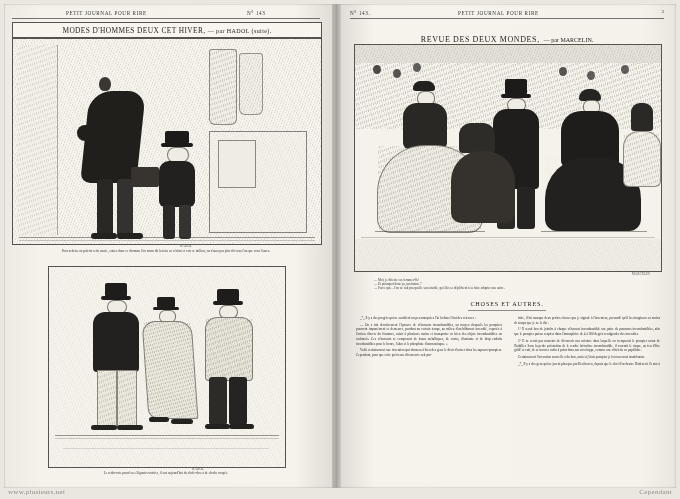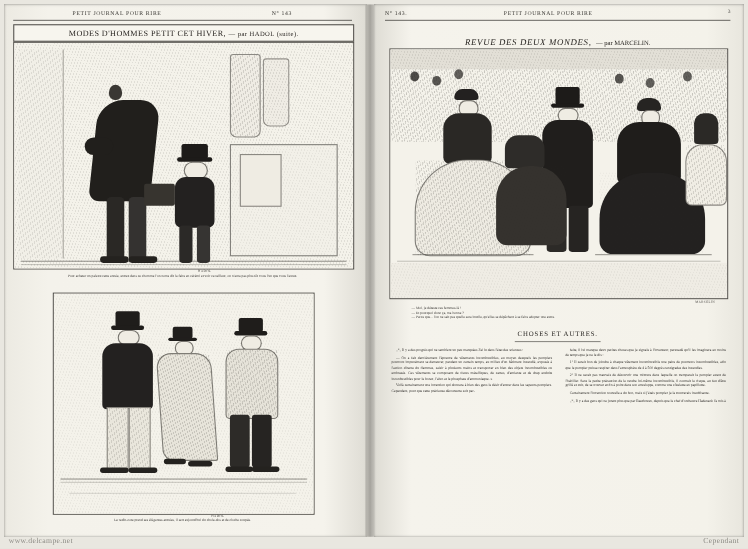--- a/index.html
+++ b/index.html
@@ -92,21 +92,21 @@
 <div class="scan">
 
   <div class="page left">
 
     <div class="runhead" style="left:62px;">PETIT JOURNAL POUR RIRE</div>
     <div class="runhead" style="left:243px;">N° 143</div>
     <div class="rule" style="left:8px;top:14px;width:308px;"></div>
 
     <div class="title-band" style="left:8px;top:18px;width:308px;height:14px;">
       <div class="t1">
-        <span>MODES D'HOMMES PETIT CET HIVER,</span>
+        <span>MODES D'HOMMES DEUX CET HIVER,</span>
         <span class="small">— par HADOL (suite).</span>
       </div>
     </div>
 
     <div class="frame" style="left:8px;top:34px;width:308px;height:205px;">
       <div class="illus" style="left:0;top:0;right:0;bottom:0;">
         <div class="sky" style="left:0;top:0;width:100%;height:100%;"></div>
 
         <div class="eng" style="left:0;top:0;width:100%;height:100%;">
           <div class="hatch2" style="opacity:.55;"></div>
@@ -206,21 +206,21 @@
   <div class="gutter"></div>
 
   <div class="page right">
 
     <div class="runhead" style="left:10px;">N° 143.</div>
     <div class="runhead" style="left:118px;">PETIT JOURNAL POUR RIRE</div>
     <div class="pagenum" style="right:12px;top:5px;">3</div>
     <div class="rule" style="left:10px;top:14px;width:314px;"></div>
 
     <div style="position:absolute;left:10px;top:24px;width:314px;text-align:center;">
-      <span style="font-size:8px;letter-spacing:.6px;color:#201d1a;font-style:italic;">REVUE DES DEUX MONDES,</span>
+      <span style="font-size:8px;letter-spacing:.6px;color:#201d1a;">REVUE DES DEUX MONDES,</span>
       <span style="font-size:6px;color:#201d1a;">— par MARCELIN.</span>
     </div>
 
     <div class="frame" style="left:14px;top:40px;width:306px;height:226px;">
       <div class="illus" style="left:0;top:0;right:0;bottom:0;">
         <div class="sky" style="left:0;top:0;width:100%;height:100%;"></div>
 
         <div class="eng" style="left:0;top:0;width:100%;height:84px;">
           <div class="hatch" style="opacity:.5;"></div>
           <div class="hatch2" style="opacity:.45;"></div>
@@ -298,16 +298,16 @@
     <div class="coltext" style="left:174px;top:312px;width:146px;">
       <p>faite, il lui manque deux petites choses que je signale à l'inventeur, persuadé qu'il les imaginera en moins de temps que je ne le dis :</p>
       <p>1° Il serait bon de joindre à chaque vêtement incombustible une paire de poumons incombustibles, afin que le pompier puisse respirer dans l'atmosphère de 4 à 500 degrés centigrades des incendies.</p>
       <p>2° Il ne serait pas mauvais de découvrir une mixture dans laquelle on tremperait le pompier avant de l'habiller. Sans la petite précaution de le rendre lui-même incombustible, il courrait le risque, au feu d'être grillé et cuit, de se trouver enfin à point dans son enveloppe, comme une côtelette en papillotte.</p>
       <p>Certainement l'invention nouvelle a du bon, mais si j'étais pompier je la trouverais insuffisante.</p>
       <p>„*„ Il y a des gens qui ne jurent plus que par Beethoven, depuis que le chef d'orchestre Hadeneck l'a mis à</p>
     </div>
 
   </div>
 
-  <div class="watermark wm-left">www.delcampe.net</div>
+  <div class="watermark wm-left">www.plusieurs.net</div>
   <div class="watermark wm-right">Cependant</div>
 
 </div>
 
 </body></html>

